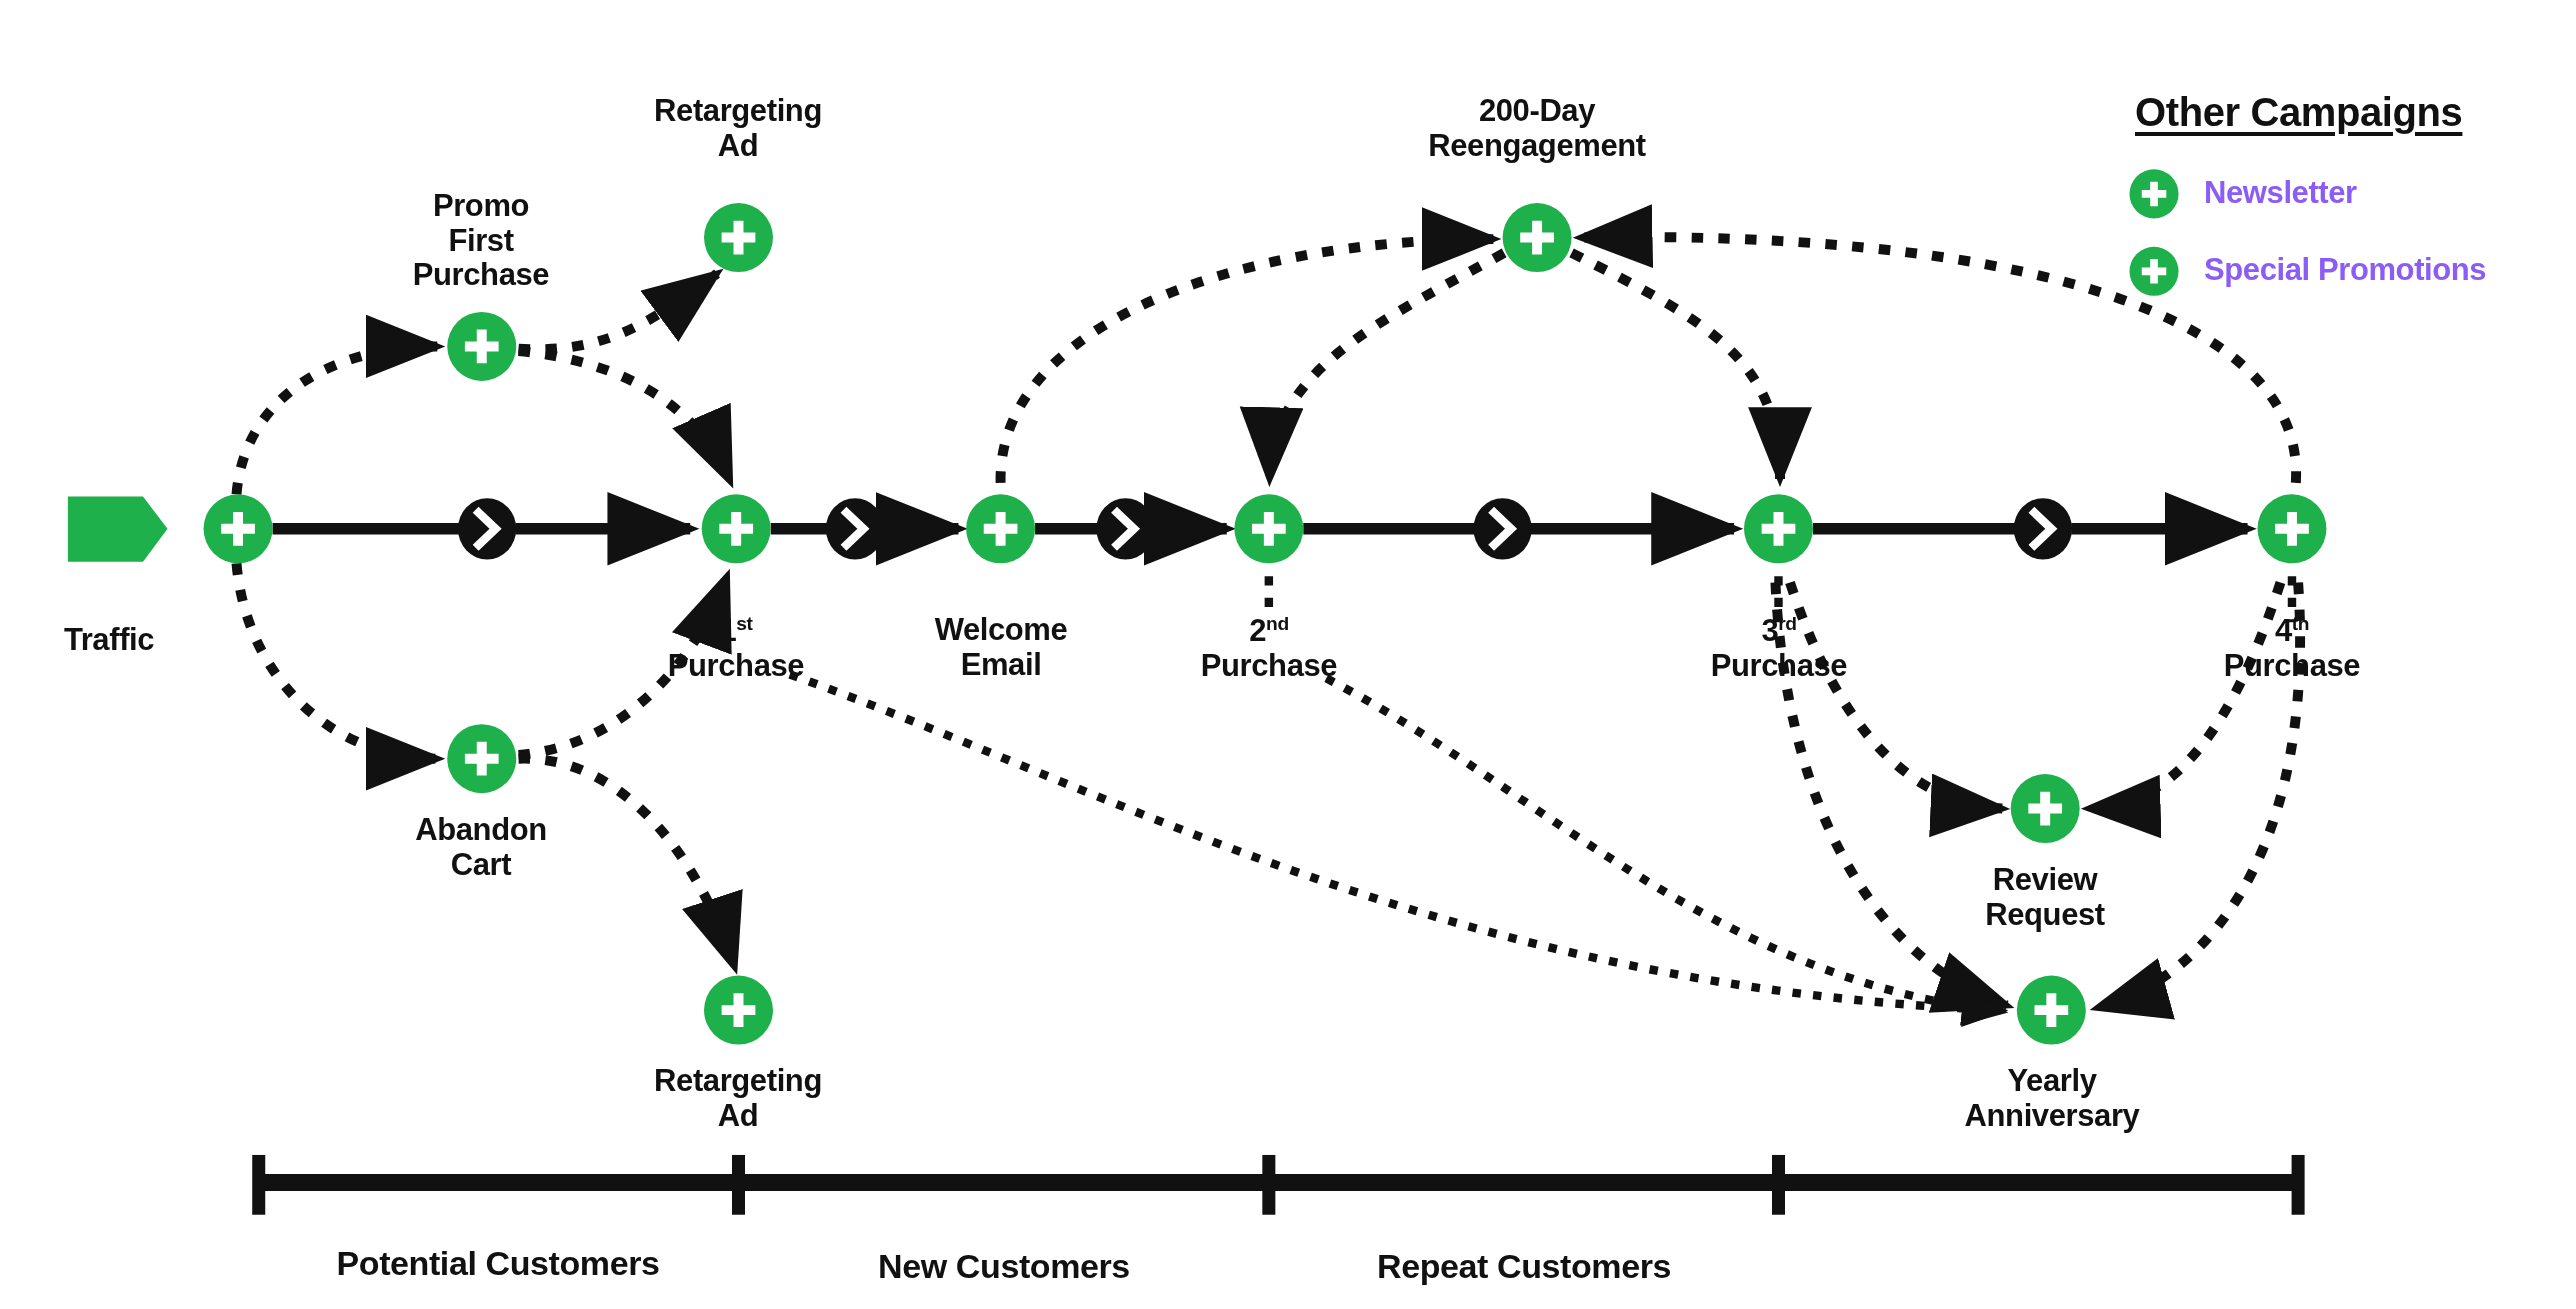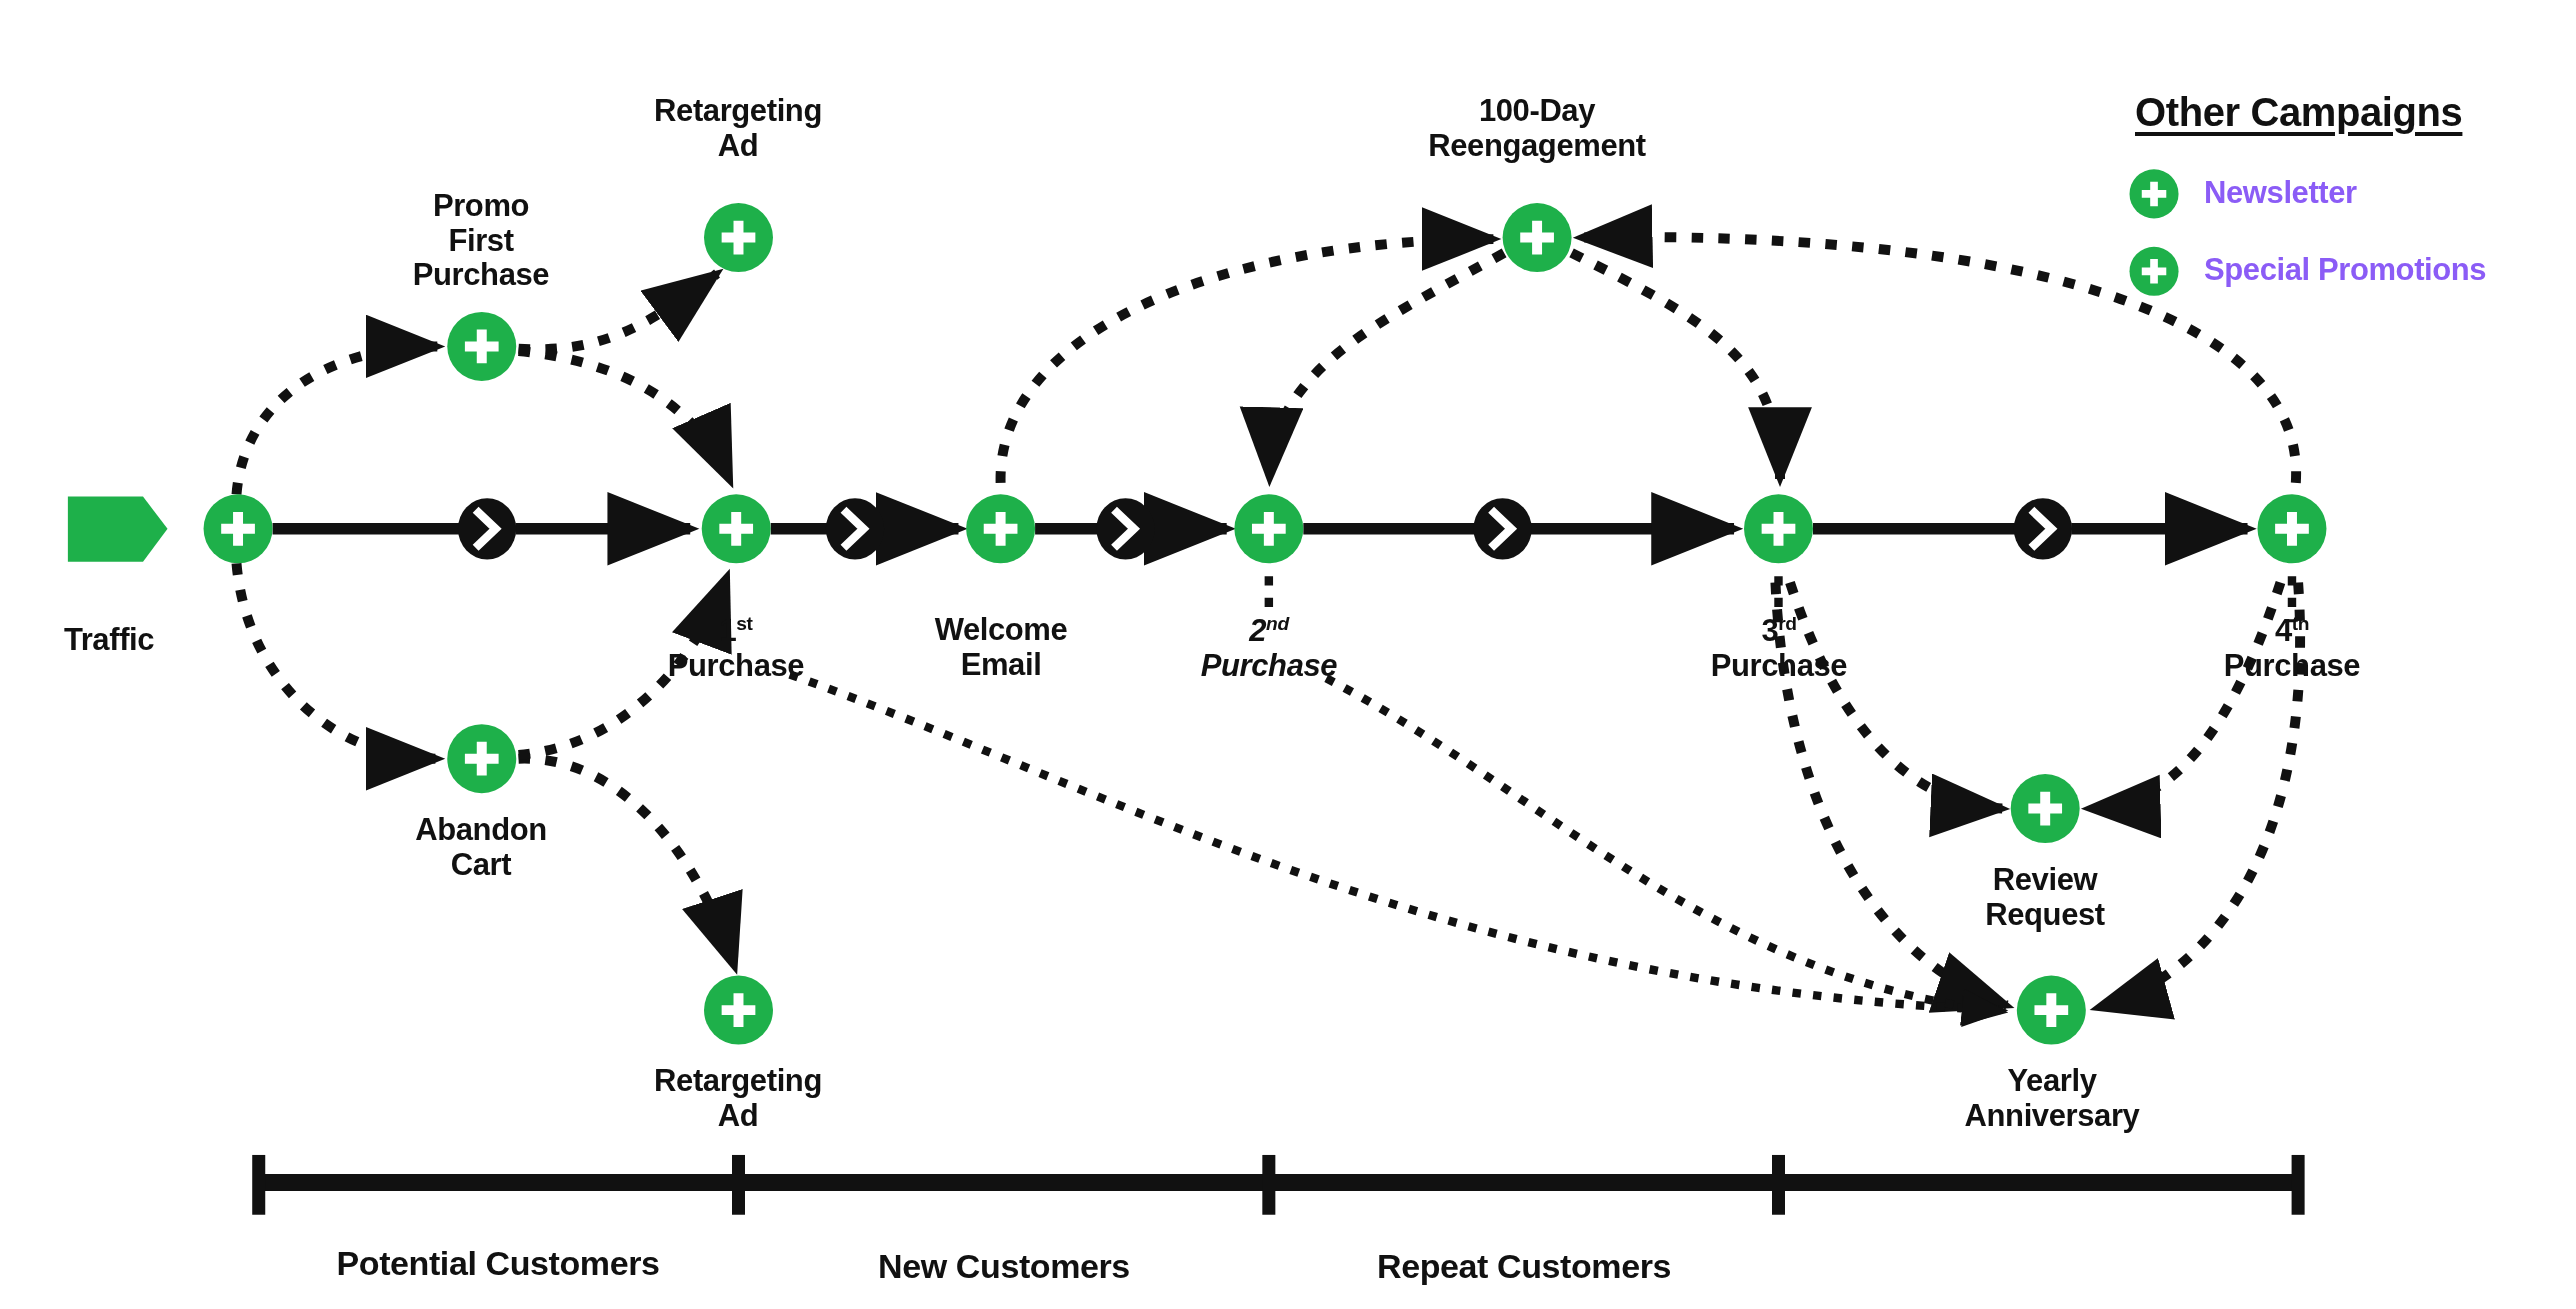--- a/index.html
+++ b/index.html
@@ -238,40 +238,40 @@
     </g>
   </svg>
 
   <div class="lbl lbl-node" style="left:109px; top:623px; width:199px;">Traffic</div>
 
   <div class="lbl lbl-node" style="left:736px; top:613px; width:245px;">1<sup>st</sup><br>Purchase</div>
 
   <div class="lbl lbl-node" style="left:1001px; top:613px; width:245px;">Welcome
 Email</div>
 
-  <div class="lbl lbl-node" style="left:1269px; top:613px; width:245px;font-style:italic;">2<sup>nd</sup><br>Purchase</div>
+  <div class="lbl lbl-node" style="left:1269px; top:613px; width:245px;">2<sup>nd</sup><br>Purchase</div>
 
   <div class="lbl lbl-node" style="left:1779px; top:613px; width:245px;">3<sup>rd</sup><br>Purchase</div>
 
   <div class="lbl lbl-node" style="left:2292px; top:613px; width:245px;">4<sup>th</sup><br>Purchase</div>
 
   <div class="lbl lbl-node" style="left:481px; top:169px; width:276px;margin-top:20px;">Promo
 First
 Purchase</div>
 
   <div class="lbl lbl-node" style="left:738px; top:94px; width:307px;">Retargeting
 Ad</div>
 
   <div class="lbl lbl-node" style="left:481px; top:813px; width:276px;">Abandon
 Cart</div>
 
   <div class="lbl lbl-node" style="left:738px; top:1064px; width:307px;">Retargeting
 Ad</div>
 
-  <div class="lbl lbl-node" style="left:1537px; top:94px; width:399px;">100-Day
+  <div class="lbl lbl-node" style="left:1537px; top:94px; width:399px;">200-Day
 Reengagement</div>
 
   <div class="lbl lbl-node" style="left:2045px; top:863px; width:291px;">Review
 Request</div>
 
   <div class="lbl lbl-node" style="left:2052px; top:1064px; width:337px;">Yearly
 Anniversary</div>
 
   <div class="legend-title" style="left:2135px; top:90px;">Other Campaigns</div>
 

